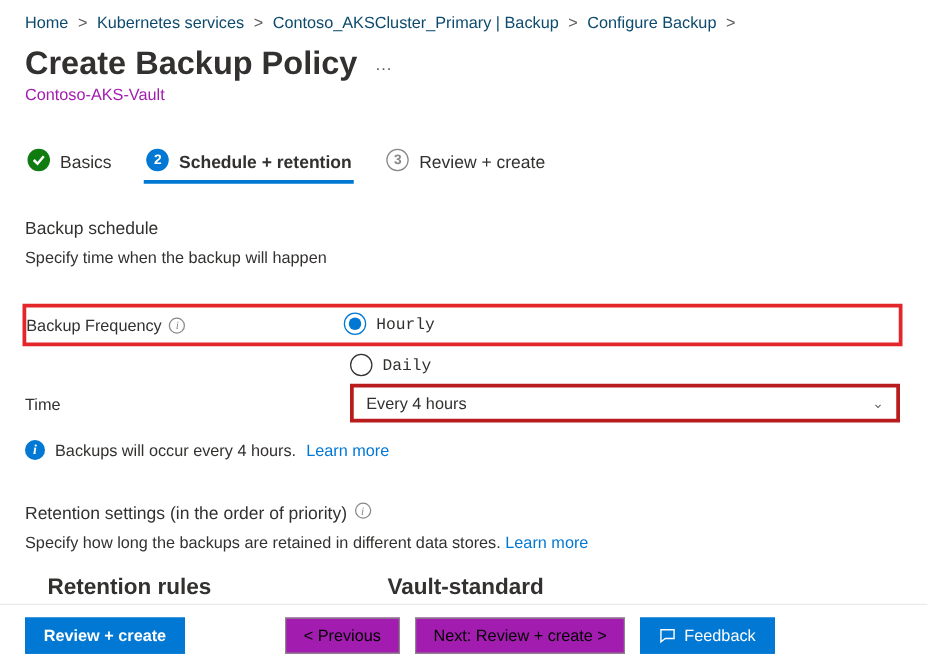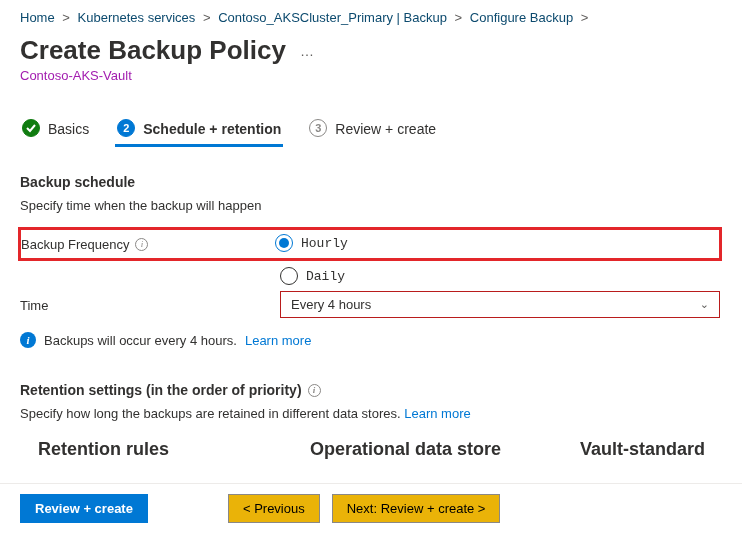--- a/index.html
+++ b/index.html
@@ -68,21 +68,21 @@
     display: inline-flex; align-items: center; justify-content: center;
     font-size: 11px; font-weight: 600;
     border: 1px solid #8a8886; color: #8a8886; background: #fff;
   }
   .step-done {
     background: #107c10; border-color: #107c10; color: #fff;
   }
   .step-active {
     background: #0078d4; border-color: #0078d4; color: #fff;
   }
-  .section-title { font-weight: 700; font-size: 14px; margin-top: 26px; }
+  .section-title { font-weight: 400; font-size: 14px; margin-top: 26px; }
   .section-desc { color: #323130; margin-top: 8px; font-size: 13px; }
   .form-row {
     display: flex;
     align-items: flex-start;
     margin-top: 18px;
   }
   .form-label {
     width: 260px;
     display: flex;
     align-items: center;
@@ -109,21 +109,21 @@
     border: 3px solid #e3262a;
     padding: 4px 6px 6px 0;
     margin-left: -2px;
     display: flex;
     align-items: center;
   }
   .red-box .form-label { width: 254px; }
   .select {
     flex: 1;
     max-width: 440px;
-    border: 1px solid #b91c1c;
+    border: 3px solid #b91c1c;
     padding: 5px 10px;
     font-size: 13px;
     display: flex;
     justify-content: space-between;
     align-items: center;
     cursor: pointer;
     background: #fff;
   }
   .chev { font-size: 11px; color: #605e5c; }
   .info-bar {
@@ -153,21 +153,21 @@
     padding: 10px 20px;
     display: flex;
     align-items: center;
     gap: 12px;
     background: #fff;
   }
   .btn {
     padding: 6px 14px;
     font-size: 13px;
     border: 1px solid #8a8886;
-    background: #eab308;
+    background: #a21caf;
     cursor: pointer;
     font-family: inherit;
   }
   .btn-primary {
     background: #0078d4; border-color: #0078d4; color: #fff; font-weight: 600;
   }
   .btn-feedback {
     background: #0078d4; border-color: #0078d4; color: #fff;
     display: inline-flex; align-items: center; gap: 6px;
   }
@@ -210,21 +210,21 @@
     </div>
     <div class="tab">
       <span class="step-circle">3</span>
       <span>Review + create</span>
     </div>
   </div>
 
   <div class="section-title">Backup schedule</div>
   <div class="section-desc">Specify time when the backup will happen</div>
 
-  <div style="margin-top:14px;">
+  <div style="margin-top:30px;">
     <div class="red-box">
       <div class="form-label">
         <span>Backup Frequency</span>
         <span class="info-icon">i</span>
       </div>
       <div class="radio-item">
         <span class="radio-outer checked">
             <span class="radio-inner"></span>
           </span>
         <span>Hourly</span>
@@ -248,35 +248,40 @@
       <span class="chev">⌄</span>
     </div>
   </div>
 
   <div class="info-bar">
     <span class="icon">i</span>
     <span>Backups will occur every 4 hours.</span>
     <a class="link">Learn more</a>
   </div>
 
-  <div class="section-title" style="margin-top:34px; display:flex; align-items:center; gap:6px;">
+  <div class="section-title" style="margin-top:34px; display:flex; align-items:flex-start; gap:6px;">
     <span>Retention settings (in the order of priority)</span>
     <span class="info-icon">i</span>
   </div>
   <div class="section-desc">
     <span>Specify how long the backups are retained in different data stores.</span>
     <a class="link">Learn more</a>
   </div>
 
   <div class="cols">
     <div>Retention rules</div>
-    <div>Operational data store</div>
     <div>Vault-standard</div>
   </div>
 
 </div>
 
 <div class="footer">
   <button class="btn btn-primary">Review + create</button>
   <span class="spacer"></span>
   <button class="btn">&lt;  Previous</button>
   <button class="btn">Next: Review + create  &gt;</button>
+  <button class="btn btn-feedback">
+    <svg width="14" height="14" viewBox="0 0 16 16" fill="none">
+      <path d="M2 2h12v8H6l-4 3V2z" stroke="#fff" stroke-width="1.3" fill="none"></path>
+    </svg>
+    <span>Feedback</span>
+  </button>
 </div>
 
 </body></html>

